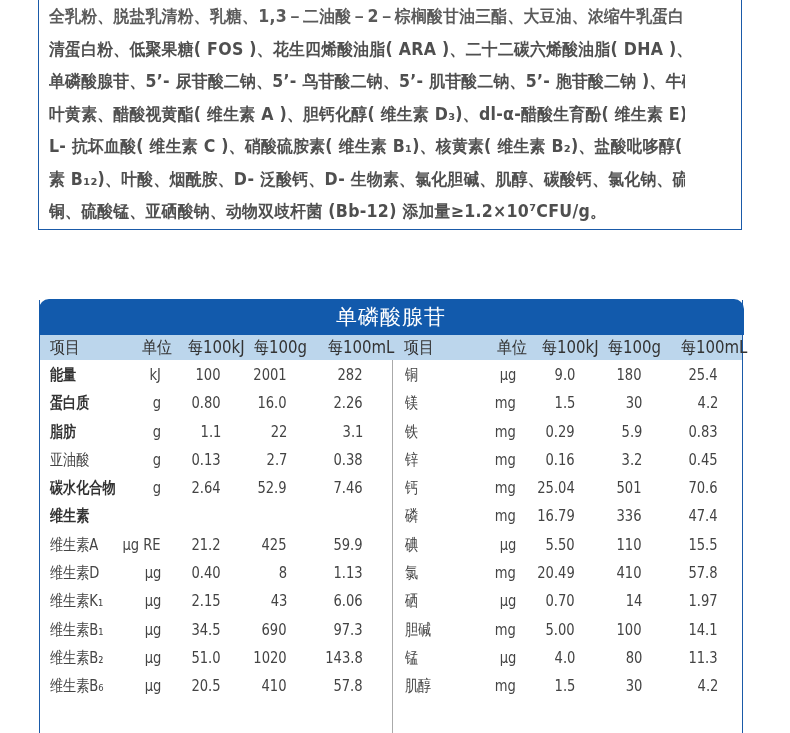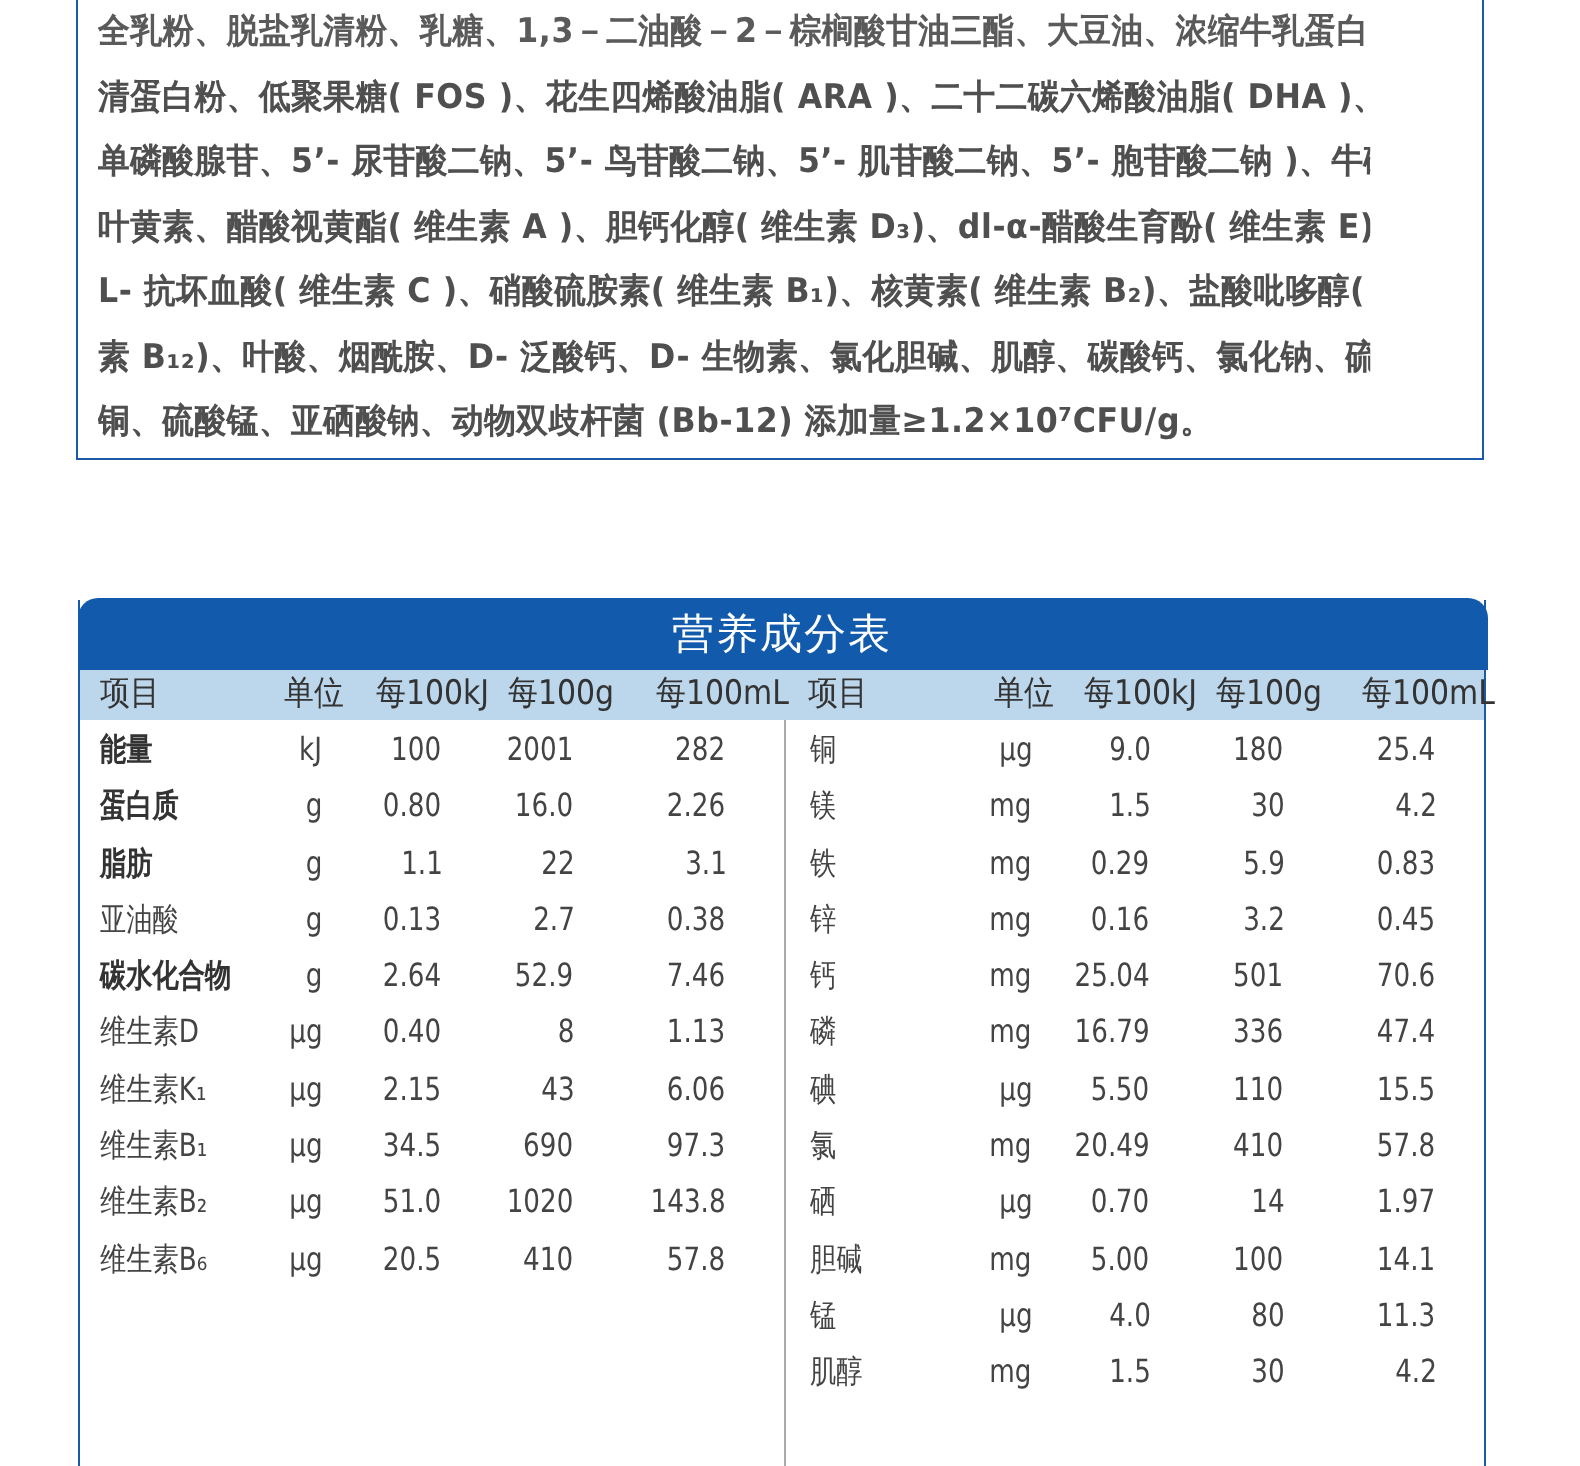--- a/index.html
+++ b/index.html
@@ -47,21 +47,21 @@
   <div class="ing-line clip">全乳粉、脱盐乳清粉、乳糖、1,3－二油酸－2－棕榈酸甘油三酯、大豆油、浓缩牛乳蛋白、水解乳清蛋白粉、乳</div>
   <div class="ing-line">清蛋白粉、低聚果糖( FOS )、花生四烯酸油脂( ARA )、二十二碳六烯酸油脂( DHA )、磷脂、柠檬酸、核苷酸( 5’</div>
   <div class="ing-line">单磷酸腺苷、5’- 尿苷酸二钠、5’- 鸟苷酸二钠、5’- 肌苷酸二钠、5’- 胞苷酸二钠 )、牛磺酸、L- 肉碱酒石酸盐、</div>
   <div class="ing-line">叶黄素、醋酸视黄酯( 维生素 A )、胆钙化醇( 维生素 D₃)、dl-α-醋酸生育酚( 维生素 E)、植物甲萘醌( 维生素 K)、</div>
   <div class="ing-line">L- 抗坏血酸( 维生素 C )、硝酸硫胺素( 维生素 B₁)、核黄素( 维生素 B₂)、盐酸吡哆醇( 维生素 B₆)、氰钴胺( 维生</div>
   <div class="ing-line">素 B₁₂)、叶酸、烟酰胺、D- 泛酸钙、D- 生物素、氯化胆碱、肌醇、碳酸钙、氯化钠、硫酸亚铁、硫酸锌、碘化钾、硫酸</div>
   <div class="ing-line">铜、硫酸锰、亚硒酸钠、动物双歧杆菌 (Bb-12) 添加量≥1.2×10⁷CFU/g。</div>
 </div>
 
 <div class="nut">
-  <div class="nut-title">营养成分表</div>
+  <div class="nut-title">单磷酸腺苷</div>
   <div class="nut-header">
     <div class="half">
       <span class="hcell" style="left:10px">项目</span>
       <span class="hcell" style="left:102px">单位</span>
       <span class="hcell" style="left:148px">每100kJ</span>
       <span class="hcell" style="left:214px">每100g</span>
       <span class="hcell" style="left:288px">每100mL</span>
     </div>
     <div class="half">
       <span class="hcell" style="left:13px">项目</span>
@@ -103,20 +103,34 @@
           <span class="cell num" style="right: 28px;">0.38</span>
         </div>
         <div class="row">
           <span class="cell bold" style="left: 10px;">碳水化合物</span>
           <span class="cell num" style="right: 230px;">g</span>
           <span class="cell num" style="right: 170px;">2.64</span>
           <span class="cell num" style="right: 104px;">52.9</span>
           <span class="cell num" style="right: 28px;">7.46</span>
         </div>
         <div class="row">
+          <span class="cell bold" style="left: 10px;">维生素</span>
+          <span class="cell num" style="right: 230px;"></span>
+          <span class="cell num" style="right: 170px;"></span>
+          <span class="cell num" style="right: 104px;"></span>
+          <span class="cell num" style="right: 28px;"></span>
+        </div>
+        <div class="row">
+          <span class="cell" style="left: 10px;">维生素A</span>
+          <span class="cell num" style="right: 230px;">μg RE</span>
+          <span class="cell num" style="right: 170px;">21.2</span>
+          <span class="cell num" style="right: 104px;">425</span>
+          <span class="cell num" style="right: 28px;">59.9</span>
+        </div>
+        <div class="row">
           <span class="cell" style="left: 10px;">维生素D</span>
           <span class="cell num" style="right: 230px;">μg</span>
           <span class="cell num" style="right: 170px;">0.40</span>
           <span class="cell num" style="right: 104px;">8</span>
           <span class="cell num" style="right: 28px;">1.13</span>
         </div>
         <div class="row">
           <span class="cell" style="left: 10px;">维生素K₁</span>
           <span class="cell num" style="right: 230px;">μg</span>
           <span class="cell num" style="right: 170px;">2.15</span>

